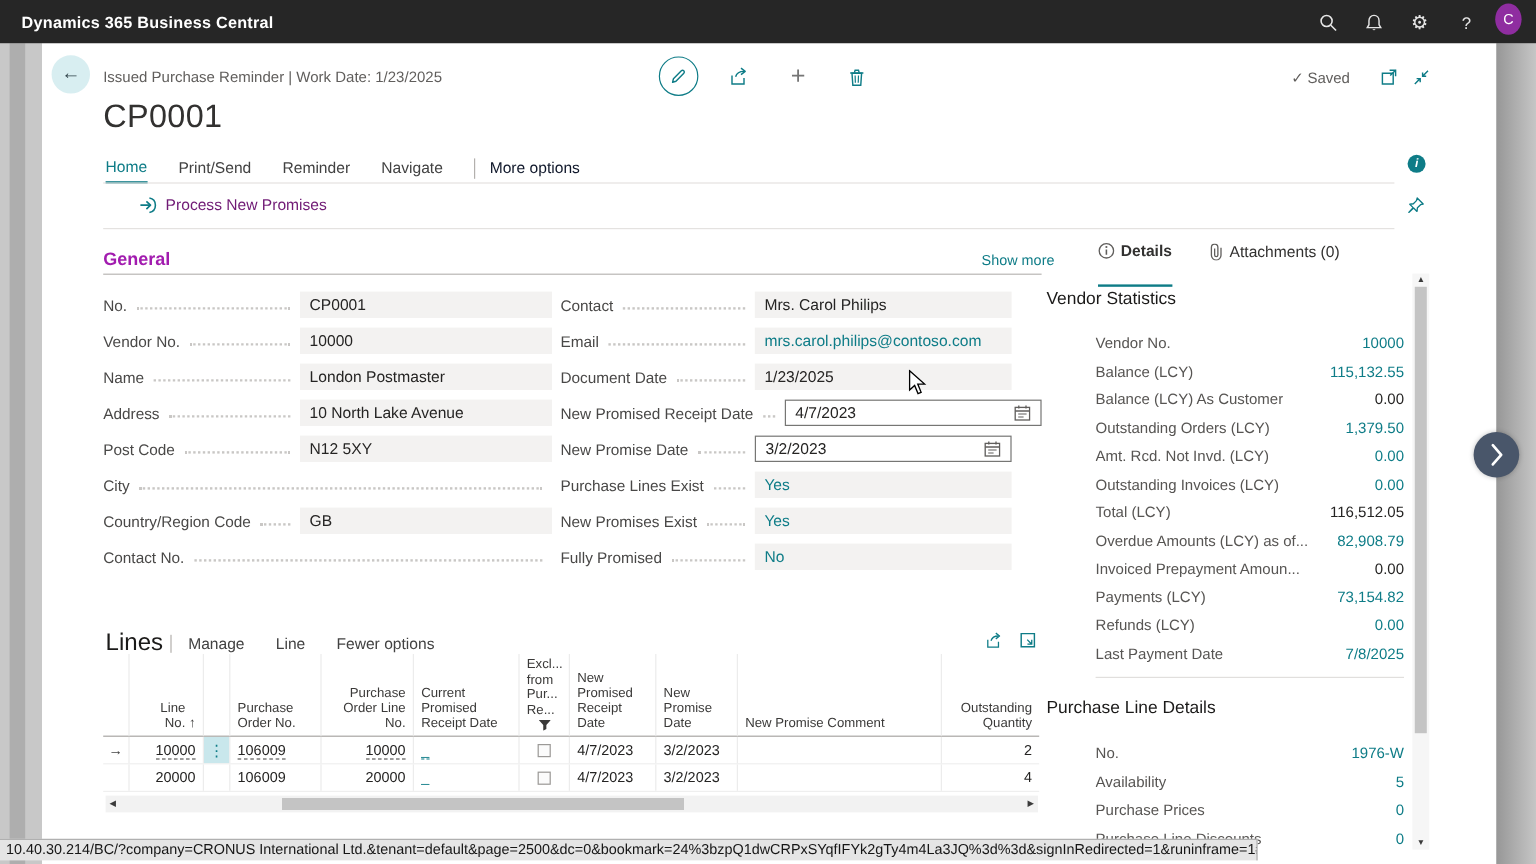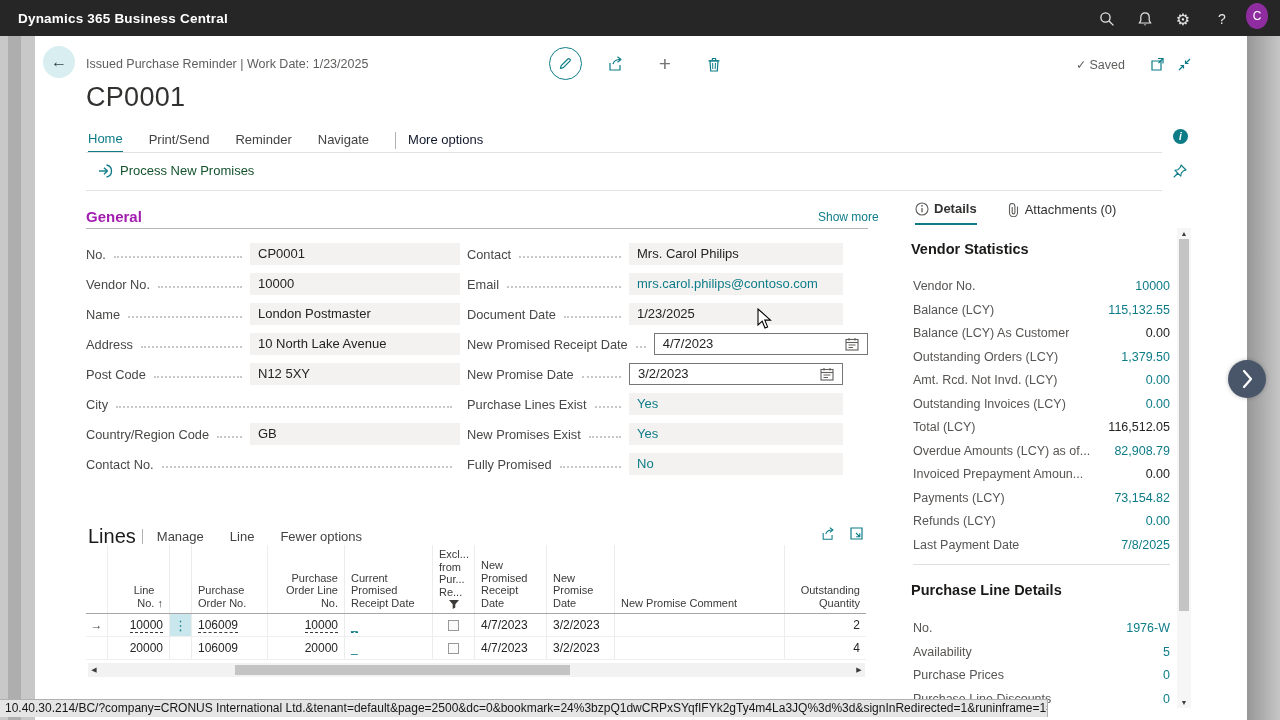--- a/index.html
+++ b/index.html
@@ -28,21 +28,21 @@
   .page-title{position:absolute;left:86px;top:82px;font-size:27px;font-weight:300;color:#323130;letter-spacing:.3px}
 
   
   .tabs{position:absolute;left:88px;top:131px;display:flex;align-items:center;font-size:13px;color:#424242}
   .tab{margin-right:26px;cursor:pointer;padding-bottom:5px}
   .tab.active{color:#0e7c87;border-bottom:2px solid #0e7c87}
   .tabs .vdiv{width:1px;height:17px;background:#b3b0ad;margin:0 12px 4px 0}
   .more-opts{cursor:pointer;color:#0f172a;padding-bottom:5px}
   .hr1{position:absolute;left:86px;top:152px;width:1076px;height:1px;background:#e4e2e0}
   .hr2{position:absolute;left:86px;top:190px;width:1076px;height:1px;background:#e4e2e0}
-  .process-row{position:absolute;left:98px;top:163px;display:flex;align-items:center;gap:7px;font-size:13px;color:#14532d;cursor:pointer}
+  .process-row{position:absolute;left:116px;top:163px;display:flex;align-items:center;gap:7px;font-size:13px;color:#701a75;cursor:pointer}
   .info-badge{position:absolute;left:1173px;top:129px;width:15px;height:15px;border-radius:50%;background:#0e7c87;color:#fff;font-size:10px;font-weight:bold;display:flex;align-items:center;justify-content:center;font-style:italic;cursor:pointer}
   .pin{position:absolute;left:1172px;top:163px;cursor:pointer}
 
   
   .sec-head{position:absolute;font-size:15px;font-weight:bold;color:#a21caf}
   .show-more{position:absolute;left:818px;top:210px;font-size:12px;color:#0e7c87;cursor:pointer}
   .gen-rule{position:absolute;left:86px;top:228px;width:782px;height:1px;background:#b8b6b4}
   .fcol{position:absolute;top:243px}
   .frow{display:flex;align-items:center;height:22px;margin-bottom:8px;font-size:12.8px}
   .flabel{color:#494847;white-space:nowrap}
@@ -73,23 +73,23 @@
   .cell-menu{background:#c9e7ec;color:#0e7c87;font-size:13px;cursor:pointer;width:100%;height:100%;display:flex;align-items:center;justify-content:center}
   .tealtxt{color:#0e7c87}
   .cb{width:11px;height:11px;border:1px solid #9b9997;background:#fbfbfb}
   .hscroll{position:absolute;left:88px;top:663px;width:777px;height:14px;background:#f2f2f2;display:flex;align-items:center}
   .hscroll .thumb{position:absolute;left:147px;top:2px;width:335px;height:10px;background:#c4c4c4}
   .sarr{font-size:7px;color:#3b3b3b;width:12px;text-align:center;cursor:pointer}
   .hscroll .sarr.right{position:absolute;right:0}
 
   
   .fb-tabs{position:absolute;left:915px;top:201px;display:flex;font-size:13px;color:#323130}
-  .fb-tab{display:flex;align-items:center;gap:5px;margin-right:30px;padding-bottom:7px;cursor:pointer}
+  .fb-tab{display:flex;align-items:center;gap:5px;margin-right:30px;padding-bottom:21px;cursor:pointer}
   .fb-tab.active{border-bottom:2px solid #0e7c87;font-weight:bold}
-  .fb-h{position:absolute;left:911px;font-size:14.5px;font-weight:bold;color:#1b1a19}
+  .fb-h{position:absolute;left:872px;font-size:14.5px;font-weight:normal;color:#1b1a19}
   .fb-rows{position:absolute;left:913px;width:257px}
   .fb-row{display:flex;justify-content:space-between;align-items:center;height:14px;margin-bottom:9.5px;font-size:12.5px}
   .fb-row .lbl{color:#575553;white-space:nowrap;overflow:hidden}
   .fb-row .val{color:#252423;white-space:nowrap;margin-left:8px}
   .fb-row .val.link{color:#0e7c87;cursor:pointer}
   .fb-div{position:absolute;left:913px;top:564px;width:257px;height:1px;background:#e1dfdd}
   .vscroll{position:absolute;left:1177px;top:228px;width:14px;height:480px;background:#f6f6f6}
   .vscroll .thumb{position:absolute;left:2px;top:11px;width:10px;height:372px;background:#c4c4c4}
   .vscroll .sarr{width:14px;position:absolute;left:0}
   .vscroll .up{top:2px}.vscroll .down{bottom:2px}

